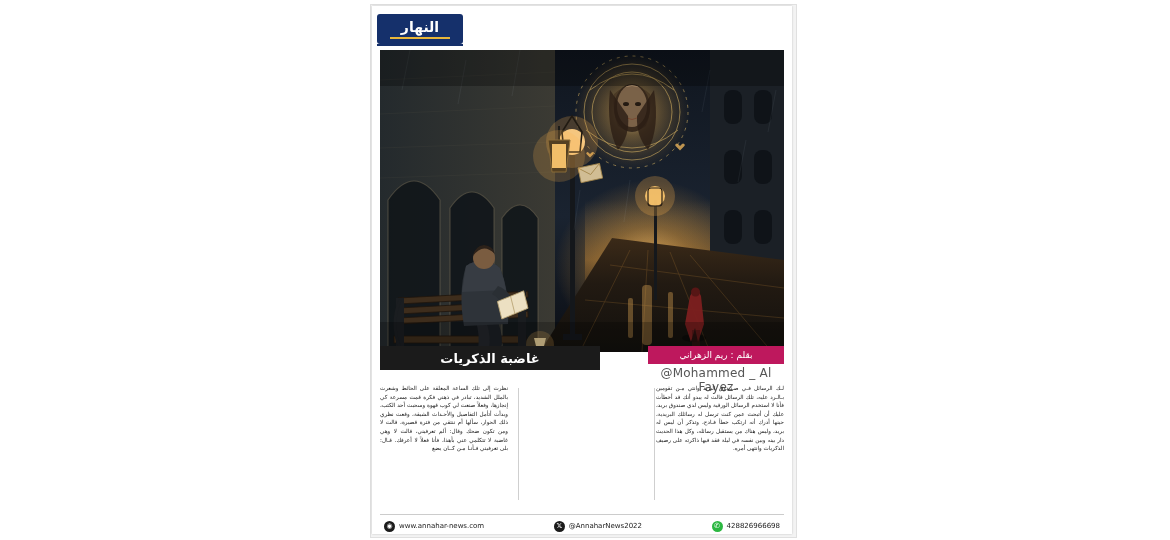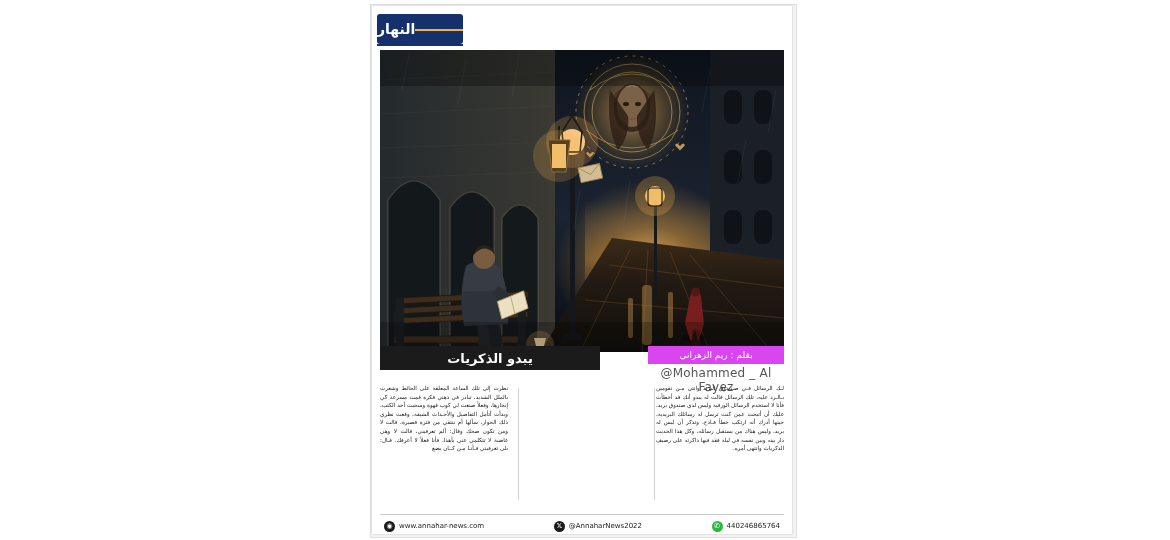--- a/index.html
+++ b/index.html
@@ -63,21 +63,21 @@
     position: absolute;
     left: 5px;
     top: 8px;
     width: 86px;
     height: 30px;
     background: #15306b;
     border-radius: 3px;
     display: flex;
     align-items: center;
     justify-content: center;
-    flex-direction: row;
+    flex-direction: column;
   }
   .masthead-text {
     color: #ffffff;
     font-size: 14px;
     font-weight: bold;
     letter-spacing: 0.5px;
     line-height: 15px;
     font-family: "DejaVu Sans", sans-serif;
   }
   .masthead-bar {
@@ -125,21 +125,21 @@
     font-weight: bold;
     direction: rtl;
   }
 
   .byline-box {
     position: absolute;
     left: 276px;
     top: 340px;
     width: 136px;
     height: 18px;
-    background: #d946ef;
+    background: #be185d;
     display: flex;
     align-items: center;
     justify-content: center;
   }
   .byline-text {
     color: #ffffff;
     font-size: 9px;
     direction: rtl;
   }
   .credit {
@@ -442,21 +442,21 @@
           <line x1="396" y1="40" x2="388" y2="82"></line>
         </g>
 
         <rect x="0" y="0" width="404" height="302" fill="none"></rect>
         <rect x="0" y="0" width="404" height="36" fill="#000" opacity="0.28"></rect>
         <rect x="0" y="272" width="404" height="30" fill="#000" opacity="0.22"></rect>
       </svg>
     </div>
 
     <div class="hero-caption">
-      <span class="hero-caption-text">يبدو الذكريات</span>
+      <span class="hero-caption-text">غاضبة الذكريات</span>
     </div>
     <div class="byline-box">
       <span class="byline-text">بقلم : ريم الزهراني</span>
     </div>
     <div class="credit">@Mohammed _ Al Fayez</div>
 
     <div class="vrule v1"></div>
     <div class="vrule v2"></div>
 
     <div class="columns">
@@ -469,18 +469,18 @@
       <div class="footer-item footer-left">
         <span class="circle-icon">◉</span>
         <span>www.annahar-news.com</span>
       </div>
       <div class="footer-item">
         <span class="circle-icon x">𝕏</span>
         <span>@AnnaharNews2022</span>
       </div>
       <div class="footer-item footer-right">
         <span class="circle-icon wa">✆</span>
-        <span>440246865764</span>
+        <span>428826966698</span>
       </div>
     </div>
 
   </div>
 </div>
 
 </body></html>

